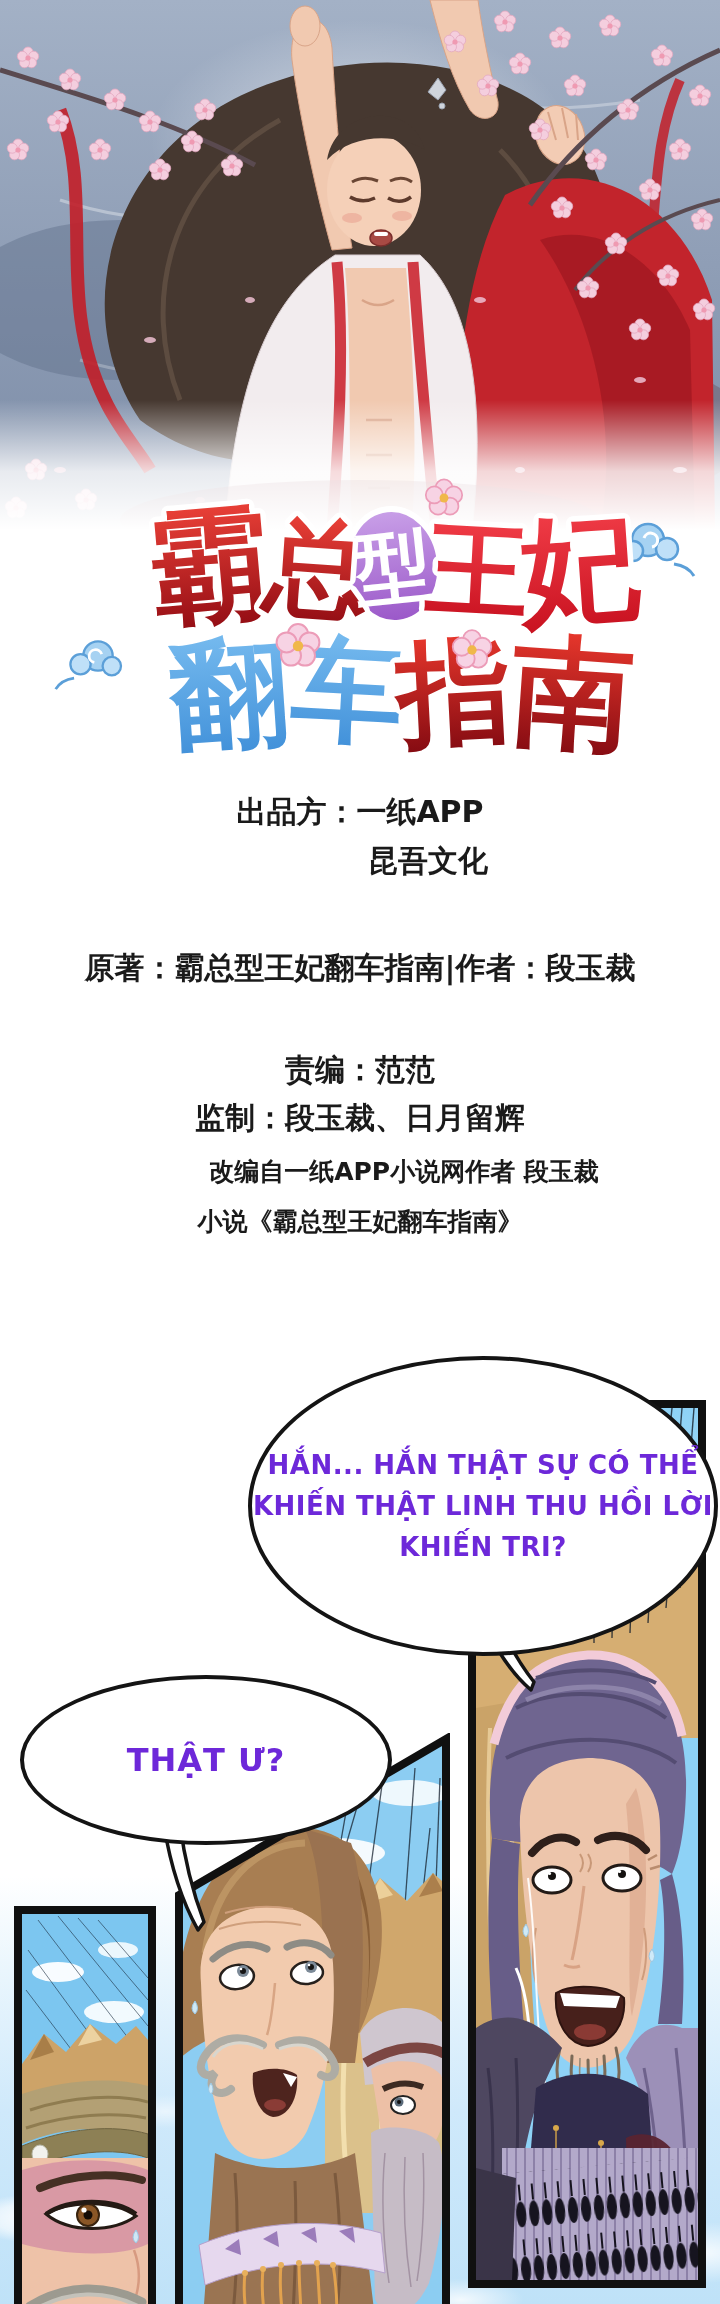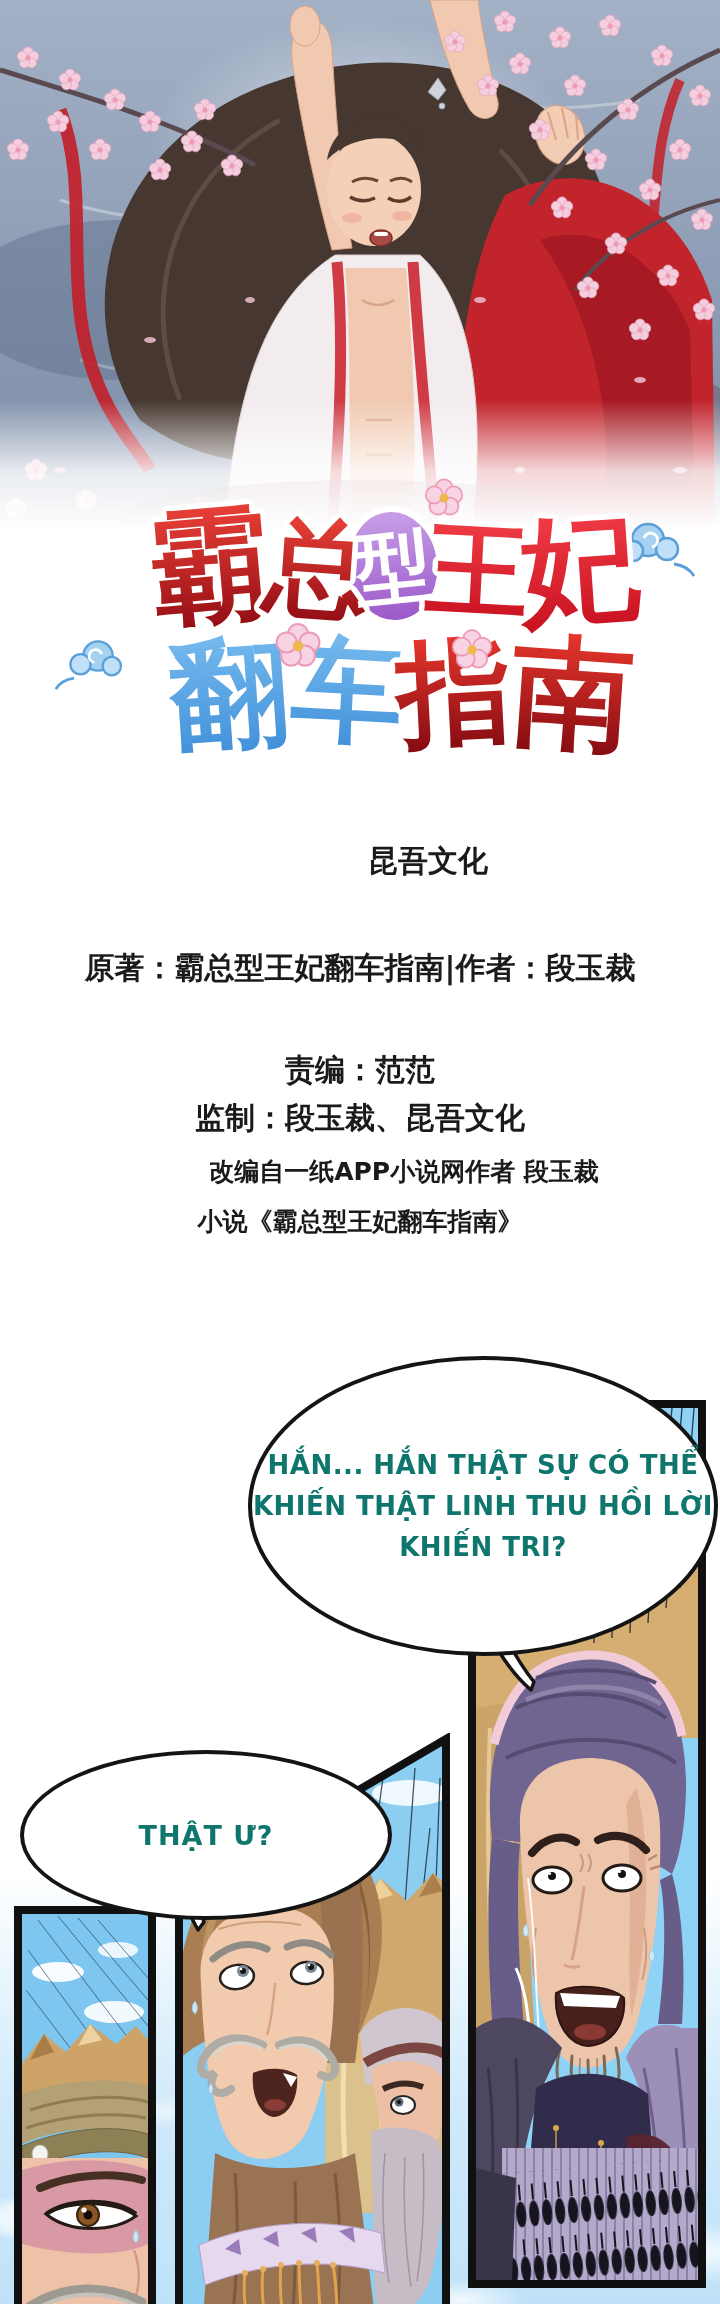--- a/index.html
+++ b/index.html
@@ -32,23 +32,23 @@
 
   
   .panel{position:absolute;box-sizing:border-box;}
   #panel-right{left:468px;top:1400px;width:238px;height:888px;border:8px solid #101010;background:#8ed2f6;}
   #panel-left{left:14px;top:1906px;width:142px;height:412px;border:8px solid #101010;background:#7cc6f0;}
   #panel-middle{left:175px;top:1733px;width:275px;height:585px;}
 
   
   .bubble{position:absolute;background:#ffffff;border:4px solid #141414;border-radius:50%;
           display:flex;flex-direction:column;align-items:center;justify-content:center;
-          text-align:center;font-weight:700;color:#0f766e;}
+          text-align:center;font-weight:700;color:#6d28d9;}
   #bubble1{left:248px;top:1356px;width:462px;height:292px;font-size:26px;line-height:41px;letter-spacing:.5px;}
-  #bubble2{left:20px;top:1750px;width:364px;height:162px;font-size:27px;letter-spacing:1px;text-align:center;}
+  #bubble2{left:20px;top:1675px;width:364px;height:162px;font-size:32px;letter-spacing:1px;text-align:center;}
   .tail{position:absolute;}
   #tail1{left:455px;top:1592px;}
   #tail2{left:150px;top:1820px;}
 </style>
 </head>
 <body>
 
 <div id="canvas">
 
   <svg id="cover" class="abs" style="left:0;top:0" width="720" height="530" viewBox="0 0 720 530">
@@ -254,24 +254,25 @@
     <g transform="translate(472,172) scale(1.8)">
       <circle cx="0" cy="-6" r="5" fill="#f7d3e4" stroke="#ec9cb8"></circle>
         <circle cx="5.7" cy="-1.8" r="5" fill="#f7d3e4" stroke="#ec9cb8"></circle>
       <circle cx="3.5" cy="4.8" r="5" fill="#f7d3e4" stroke="#ec9cb8"></circle>
         <circle cx="-3.5" cy="4.8" r="5" fill="#f7d3e4" stroke="#ec9cb8"></circle>
       <circle cx="-5.7" cy="-1.8" r="5" fill="#f7d3e4" stroke="#ec9cb8"></circle>
         <circle r="2.6" fill="#f0b84a"></circle>
     </g>
   </svg>
 
+  <div id="credit-1" class="credit">出品方：一纸APP</div>
   <div id="credit-2" class="credit">昆吾文化</div>
   <div id="credit-3" class="credit">原著：霸总型王妃翻车指南|作者：段玉裁</div>
   <div id="credit-5" class="credit">责编：范范</div>
-  <div id="credit-6" class="credit">监制：段玉裁、昆吾文化</div>
+  <div id="credit-6" class="credit">监制：段玉裁、日月留辉</div>
   <div id="credit-7" class="credit small">改编自一纸APP小说网作者 段玉裁</div>
   <div id="credit-8" class="credit small">小说《霸总型王妃翻车指南》</div>
 
   <div id="bottom-sky" class="abs"></div>
 
   <div id="panel-right" class="panel">
     <svg width="222" height="872" viewBox="0 0 222 872">
       <defs>
           <linearGradient id="gSkyR" x1="0" y1="0" x2="0" y2="1">
         <stop offset="0" stop-color="#8ed2f6"></stop>

